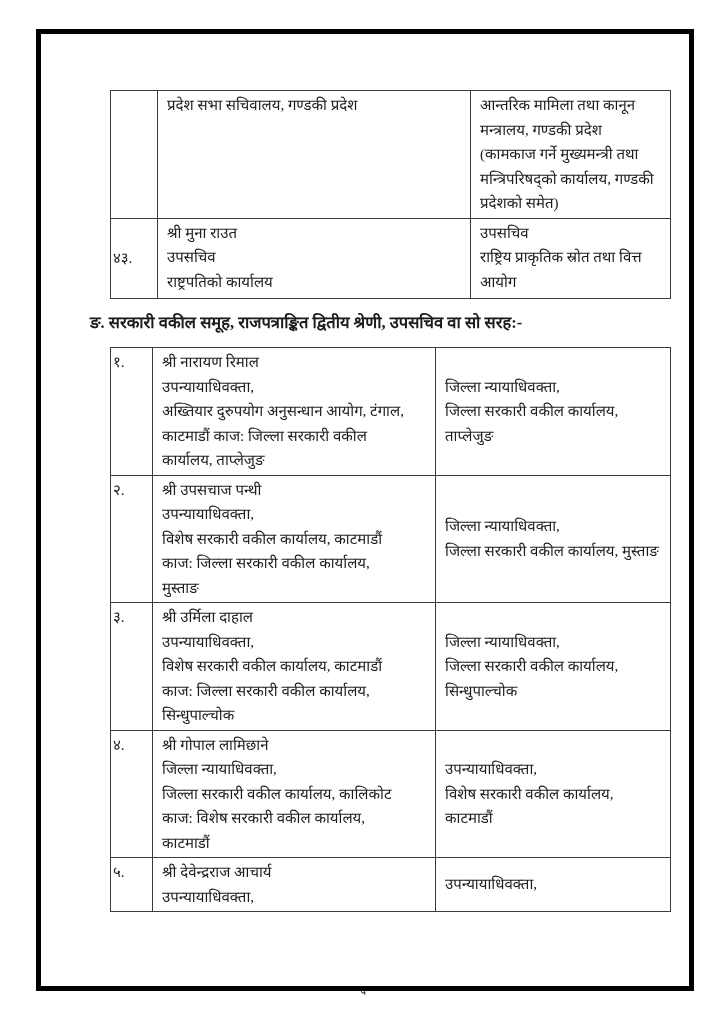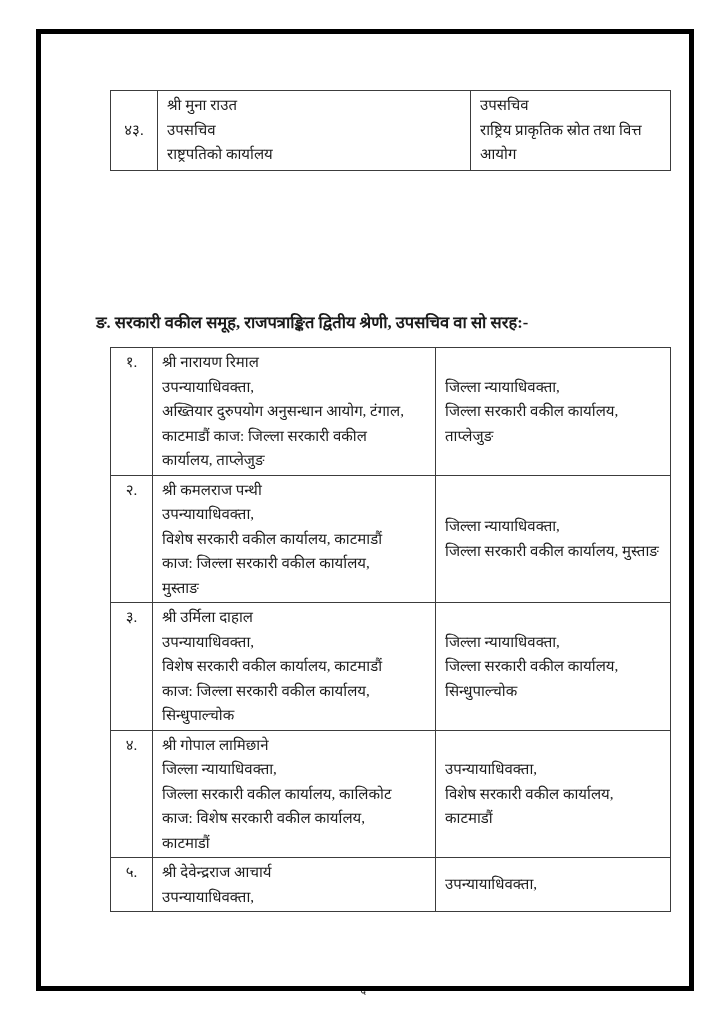--- a/index.html
+++ b/index.html
@@ -14,30 +14,30 @@
   }
   table{border-collapse:collapse;table-layout:fixed;position:absolute;z-index:1;}
   td,th{
     border:1px solid #3c3c3c;
     padding:2px 8px 2px 9px;
     font-size:15px;line-height:24.5px;
     text-align:left;font-weight:normal;
     overflow:hidden;
   }
   .cell{white-space:pre-line;}
-  .sn-col{text-align:center;padding-left:2px;padding-right:2px;}
+  .sn-col{text-align:left;padding-left:2px;padding-right:2px;}
   .v-top{vertical-align:top;}
   .v-mid{vertical-align:middle;}
   #table1{left:110px;top:90px;width:560px;}
   #table1 col.c1{width:47px;} #table1 col.c2{width:313px;} #table1 col.c3{width:200px;}
   #table2{left:110px;top:347px;width:560px;}
   #table2 col.c1{width:42px;} #table2 col.c2{width:283px;} #table2 col.c3{width:235px;}
   #table2 th{font-weight:bold;height:26px;line-height:20px;padding-top:1px;padding-bottom:1px;}
   .section-heading{
-    position:absolute;left:96px;top:311px;width:580px;z-index:1;
+    position:absolute;left:90px;top:311px;width:580px;z-index:1;
     font-size:16.5px;font-weight:bold;line-height:24px;white-space:nowrap;
   }
   .page-number{
     position:absolute;left:360px;top:983px;z-index:1;
     font-size:12px;line-height:14px;color:#2a2a2a;
   }
   tr.t1-rowA{height:125px;}
   tr.t1-rowB{height:80px;}
   tr.t2-r1{height:120px;}
   tr.t2-r2{height:122px;}
@@ -52,20 +52,29 @@
 
 <div class="page-frame"></div>
 
 <table id="table1">
   <colgroup>
       <col class="c1">
       <col class="c2">
       <col class="c3">
     </colgroup>
   <tbody>
+      <tr class="t1-rowA">
+    <td class="sn-col v-mid cell"></td>
+    <td class="v-top cell">प्रदेश सभा सचिवालय, गण्डकी प्रदेश</td>
+    <td class="v-top cell">आन्तरिक मामिला तथा कानून
+मन्त्रालय, गण्डकी प्रदेश
+(कामकाज गर्ने मुख्यमन्त्री तथा
+मन्त्रिपरिषद्को कार्यालय, गण्डकी
+प्रदेशको समेत)</td>
+  </tr>
   <tr class="t1-rowB">
     <td class="sn-col v-mid cell">४३.</td>
     <td class="v-top cell">श्री मुना राउत
 उपसचिव
 राष्ट्रपतिको कार्यालय</td>
     <td class="v-top cell">उपसचिव
 राष्ट्रिय प्राकृतिक स्रोत तथा वित्त
 आयोग</td>
   </tr>
 </tbody>
@@ -85,21 +94,21 @@
     <td class="v-top cell">श्री नारायण रिमाल
 उपन्यायाधिवक्ता,
 अख्तियार दुरुपयोग अनुसन्धान आयोग, टंगाल,
 काटमाडौं काज: जिल्ला सरकारी वकील
 कार्यालय, ताप्लेजुङ</td>
     <td class="v-mid cell">जिल्ला न्यायाधिवक्ता,
 जिल्ला सरकारी वकील कार्यालय, ताप्लेजुङ</td>
   </tr>
   <tr class="t2-r2">
     <td class="sn-col v-top cell">२.</td>
-    <td class="v-top cell">श्री कमलराज पन्थी
+    <td class="v-top cell">श्री उपसचाज पन्थी
 उपन्यायाधिवक्ता,
 विशेष सरकारी वकील कार्यालय, काटमाडौं
 काज: जिल्ला सरकारी वकील कार्यालय,
 मुस्ताङ</td>
     <td class="v-mid cell">जिल्ला न्यायाधिवक्ता,
 जिल्ला सरकारी वकील कार्यालय, मुस्ताङ</td>
   </tr>
   <tr class="t2-r3">
     <td class="sn-col v-top cell">३.</td>
     <td class="v-top cell">श्री उर्मिला दाहाल

